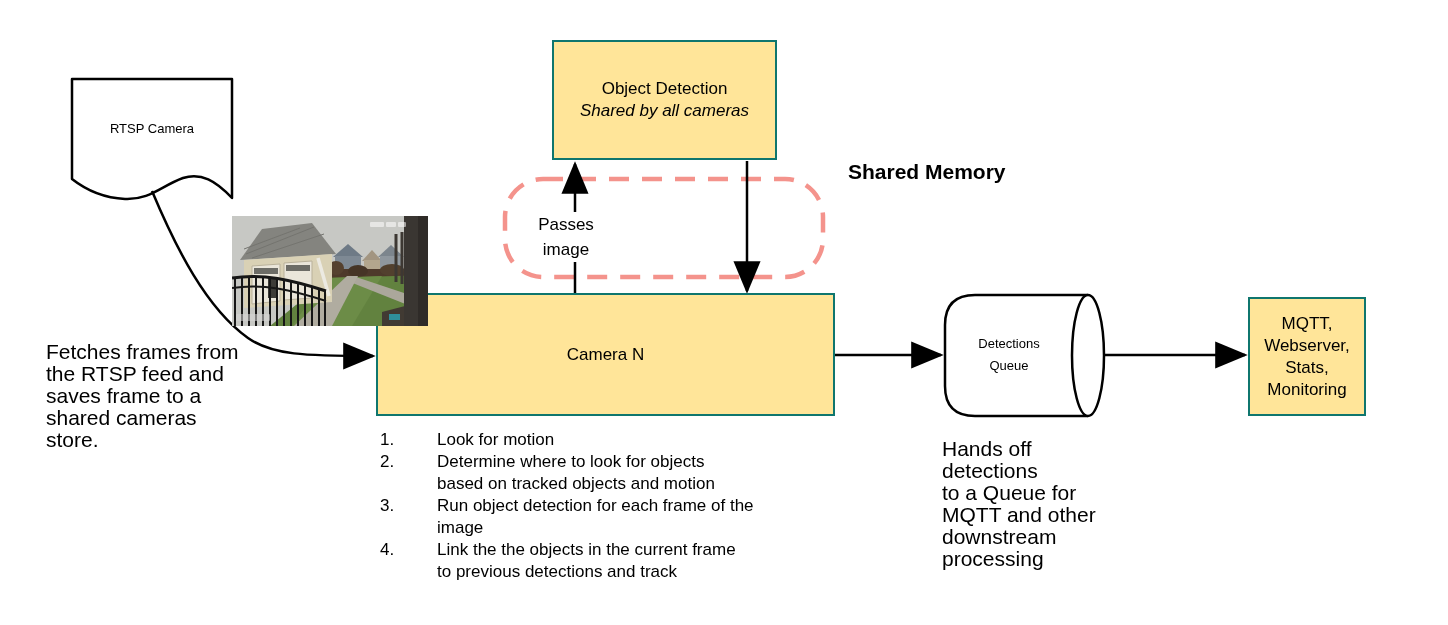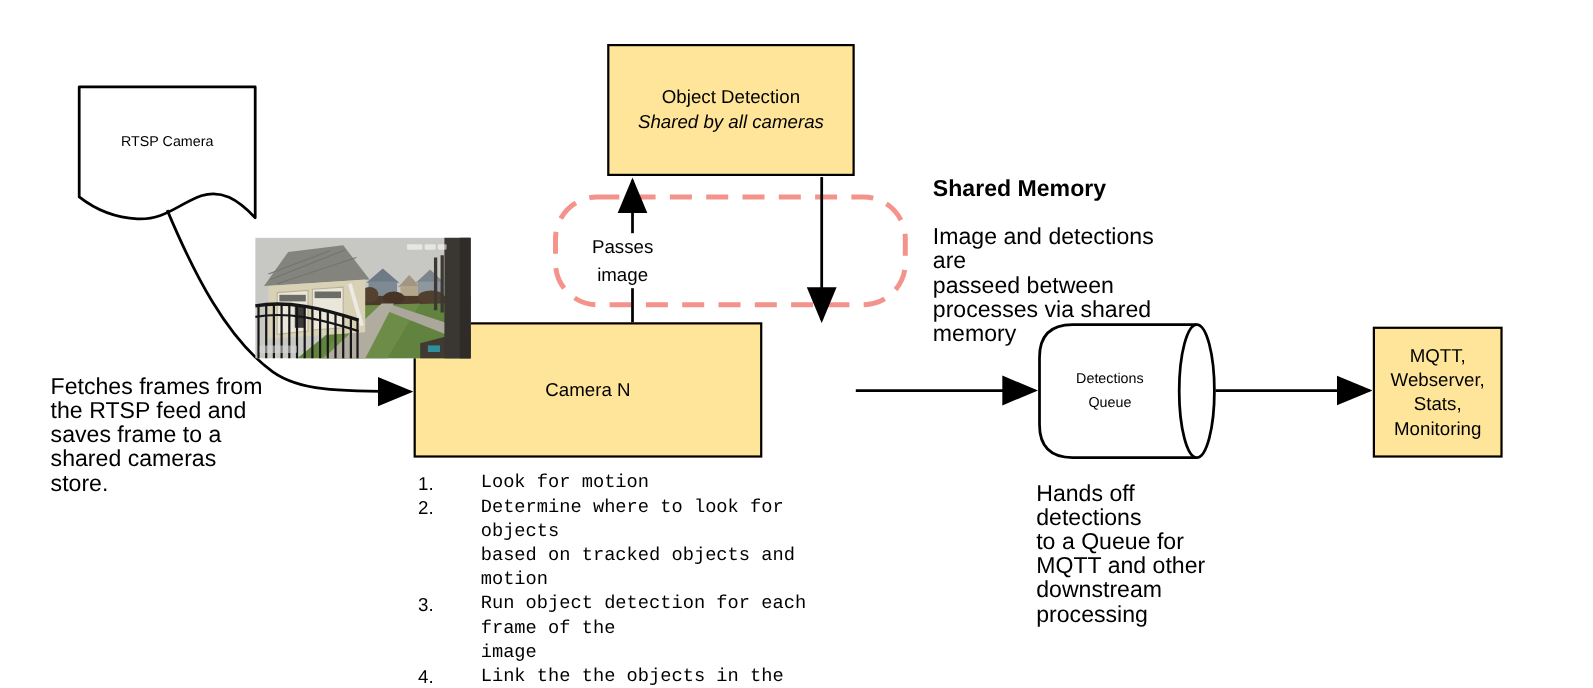--- a/index.html
+++ b/index.html
@@ -8,21 +8,21 @@
     position: relative;
     width: 1448px; height: 625px;
     background: #ffffff;
     overflow: hidden;
   }
   svg.layer { position: absolute; left: 0; top: 0; pointer-events: none; }
 
   .node {
     position: absolute;
     background: #ffe599;
-    border: 2px solid #000000;
+    border: 2px solid #0f766e;
     display: flex; flex-direction: column;
     align-items: center; justify-content: center;
     text-align: center;
     font-size: 17px; line-height: 22px;
     box-sizing: border-box;
     white-space: pre-line;
   }
   .node .subtitle { font-style: italic; }
 
   .shape-label {
@@ -44,21 +44,21 @@
   .note {
     position: absolute;
     font-size: 21px; line-height: 22px;
     white-space: pre-line;
   }
   .note .note-title { font-weight: bold; }
 
   .steps { position: absolute; left: 380px; top: 429px; width: 390px; }
   .step-row { display: flex; font-size: 17px; line-height: 22px; }
   .step-num { width: 57px; flex: none; }
-  .step-text { flex: 1; white-space: pre-line; font-family: Liberation Mono, monospace; }
+  .step-text { flex: 1; white-space: pre-line; }
 
   .snapshot {
     position: absolute; left: 232px; top: 216px;
     width: 196px; height: 110px; z-index: 5;
   }
 </style>
 </head>
 <body>
 
 <div class="canvas">
@@ -91,41 +91,37 @@
     <path d="M 1105 355 L 1245 355" fill="none" stroke="#000" stroke-width="2.5" marker-end="url(#arrow)"></path>
   </svg>
 
   <div class="shape-label" style="left:72px; top:118px; width:160px;">RTSP Camera</div>
 
   <div class="node" style="left:552px; top:40px; width:225px; height:120px;">
     <div>Object Detection</div>
     <div class="subtitle">Shared by all cameras</div>
   </div>
 
-  <div class="node" style="left:376px; top:293px; width:317px; height:123px; z-index:2;">
+  <div class="node" style="left:376px; top:293px; width:459px; height:123px; z-index:2;">
     <div>Camera N</div>
   </div>
 
   <div class="node" style="left:1248px; top:297px; width:118px; height:119px; z-index:2;">
     <div>MQTT, Webserver,
 Stats, Monitoring</div>
   </div>
 
   <div class="shape-label" style="left:945px; top:333px; width:128px; z-index:3;">Detections
 Queue</div>
 
   <div class="edge-label" style="left:524px; top:212px; width:78px; z-index:4;">Passes
 image</div>
 
   <div class="note" style="left:848px; top:139px; width:215px;">
     <div class="note-title">Shared Memory</div>
-    <div>Image and detections are
-passeed between
-processes via shared
-memory</div>
   </div>
 
   <div class="note" style="left:46px; top:341px; width:200px;">Fetches frames from
 the RTSP feed and
 saves frame to a
 shared cameras
 store.</div>
 
   <div class="note" style="left:942px; top:438px; width:185px;">Hands off detections
 to a Queue for

